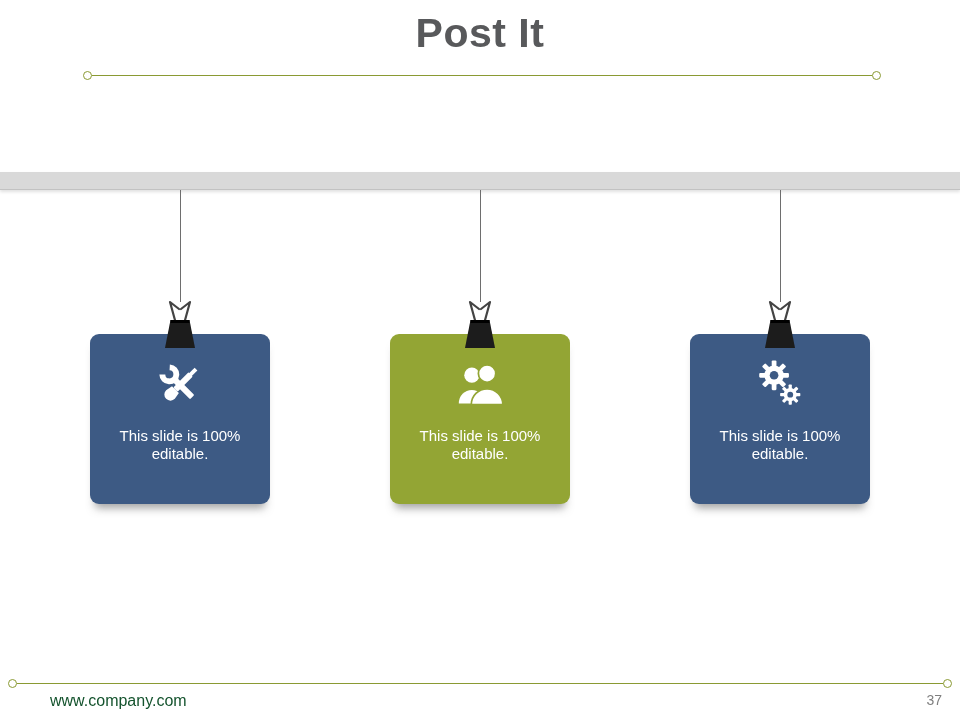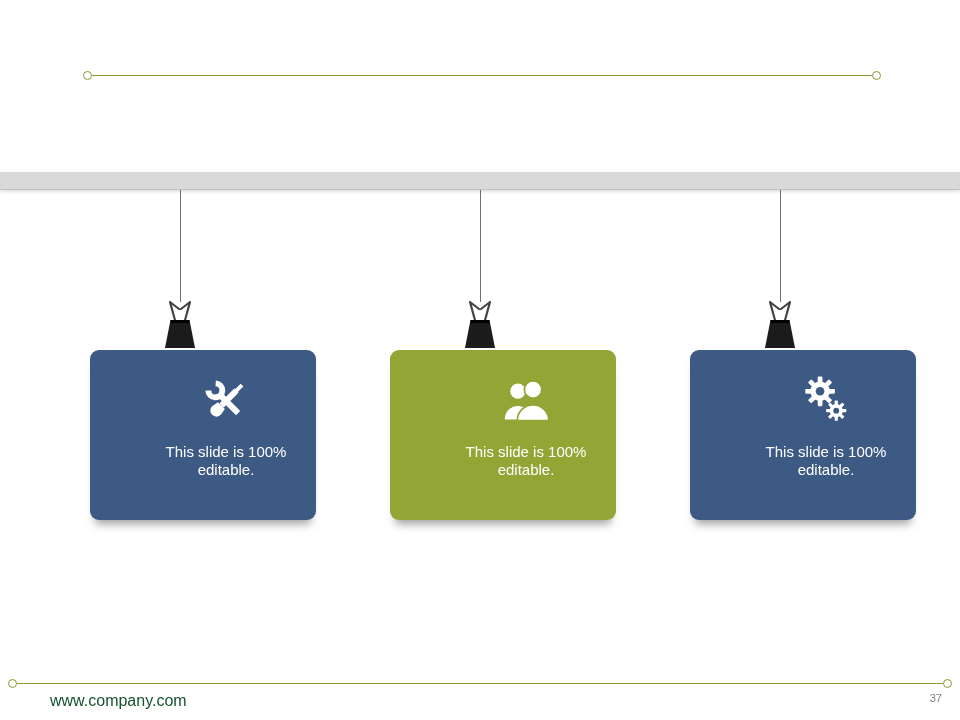--- a/index.html
+++ b/index.html
@@ -18,40 +18,40 @@
   .rule-bottom{left:8px;width:944px;top:678px;}
   .gray-bar{
     position:absolute;left:0;top:172px;width:960px;height:17px;
     background:#d9d9d9;border-bottom:1px solid #c2c2c2;
     box-shadow:0 2px 3px rgba(0,0,0,.12);
   }
   .hang-group{position:absolute;top:190px;width:180px;height:335px;}
   .string{position:absolute;left:50%;top:0;width:1px;height:112px;background:#6e6e6e;}
   .clip{position:absolute;left:50%;transform:translateX(-50%);top:104px;z-index:3;line-height:0;}
   .card{
-    position:absolute;left:0;top:160px;width:180px;height:170px;border-radius:9px;
+    position:absolute;left:0;top:144px;width:180px;height:170px;border-radius:9px;
     display:flex;flex-direction:column;align-items:center;
     box-shadow:0 9px 8px -5px rgba(70,70,70,.5);
-    padding-left:46px;
   }
   .card-blue{background:#3d5a84;}
   .card-green{background:#93a534;}
   .card-icon{margin-top:22px;height:58px;display:flex;align-items:center;justify-content:center;line-height:0;}
   .card-text{
     margin-top:13px;width:152px;text-align:center;color:#ffffff;
     font-size:15px;line-height:1.22;
   }
   .site{position:absolute;left:50px;top:692px;font-size:16px;color:#14532d;}
-  .pagenum{position:absolute;right:18px;top:692px;font-size:11px;color:#7f7f7f;}
+  .pagenum{position:absolute;right:18px;top:692px;font-size:14px;color:#7f7f7f;}
 </style>
 </head>
 <body>
 
 <div class="slide">
 
+  <h1 class="title">Post It</h1>
 
   <div class="rule rule-top">
     <span class="dot"></span>
     <span class="line"></span>
     <span class="dot"></span>
   </div>
 
   <div class="gray-bar"></div>
 
   <div class="hang-group" style="left:90px">

